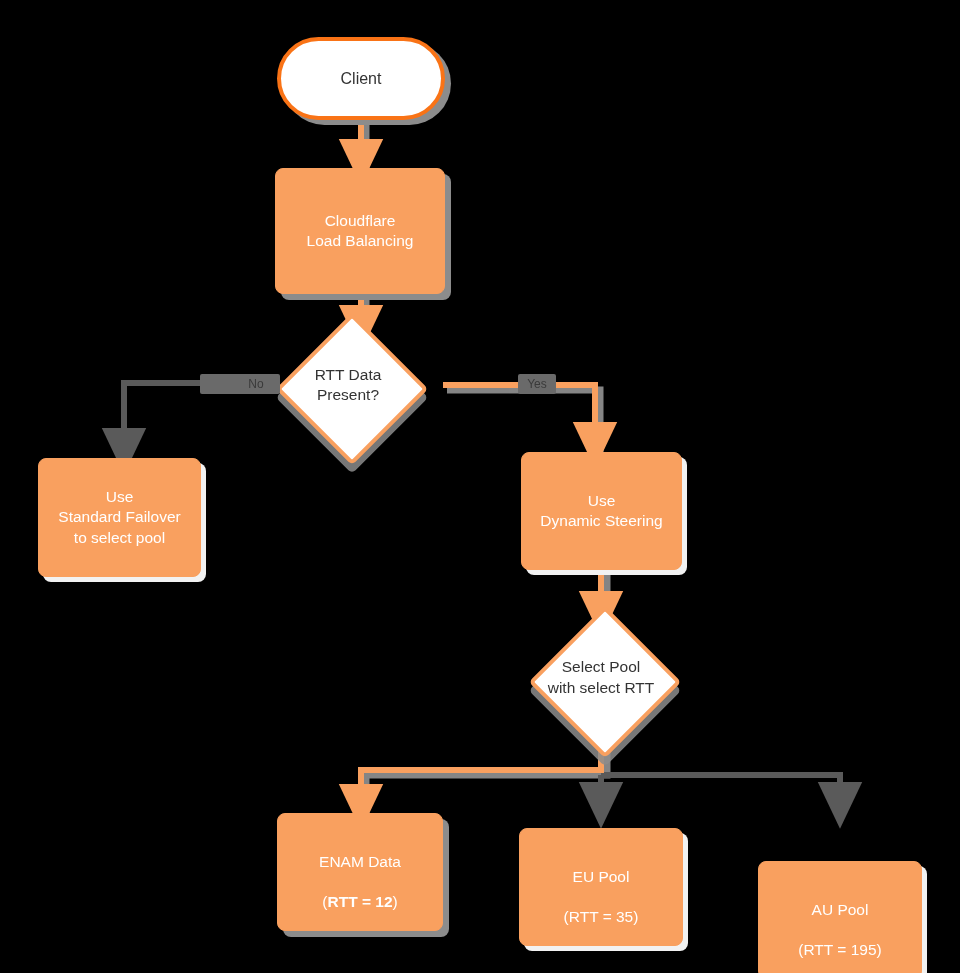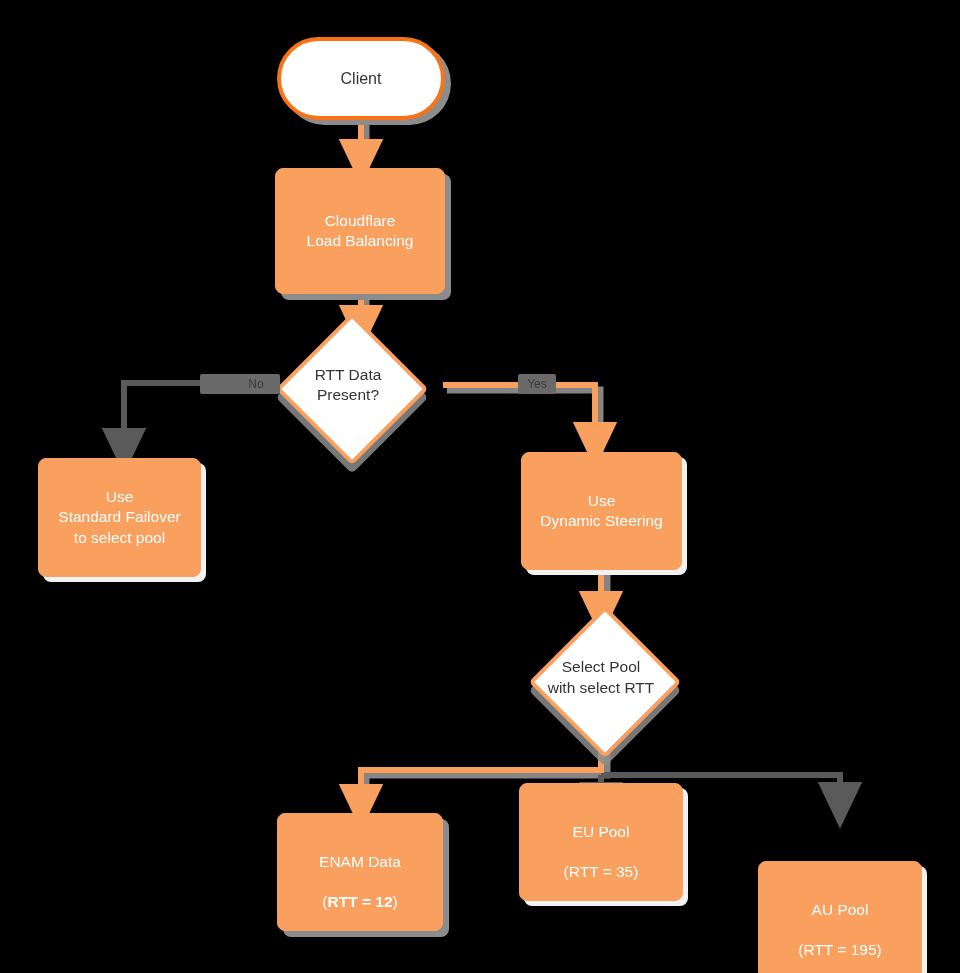--- a/index.html
+++ b/index.html
@@ -119,21 +119,21 @@
 with select RTT</span>
   </div>
 
   <div class="node box sh-grey" style="left:277px;top:813px;width:166px;height:118px;">
     <span class="lbl">
       <span>ENAM Data</span><br>
       <span>(</span><span class="bold">RTT = 12</span><span>)</span>
     </span>
   </div>
 
-  <div class="node box sh-white" style="left:519px;top:783px;width:164px;height:118px;">
+  <div class="node box sh-white" style="left:519px;top:828px;width:164px;height:118px;">
     <span class="lbl">
       <span>EU Pool</span><br>
       <span>(</span><span>RTT = 35</span><span>)</span>
     </span>
   </div>
 
   <div class="node box sh-white" style="left:758px;top:813px;width:164px;height:118px;margin-top:48px;">
     <span class="lbl">
       <span>AU Pool</span><br>
       <span>(</span><span>RTT = 195</span><span>)</span>

